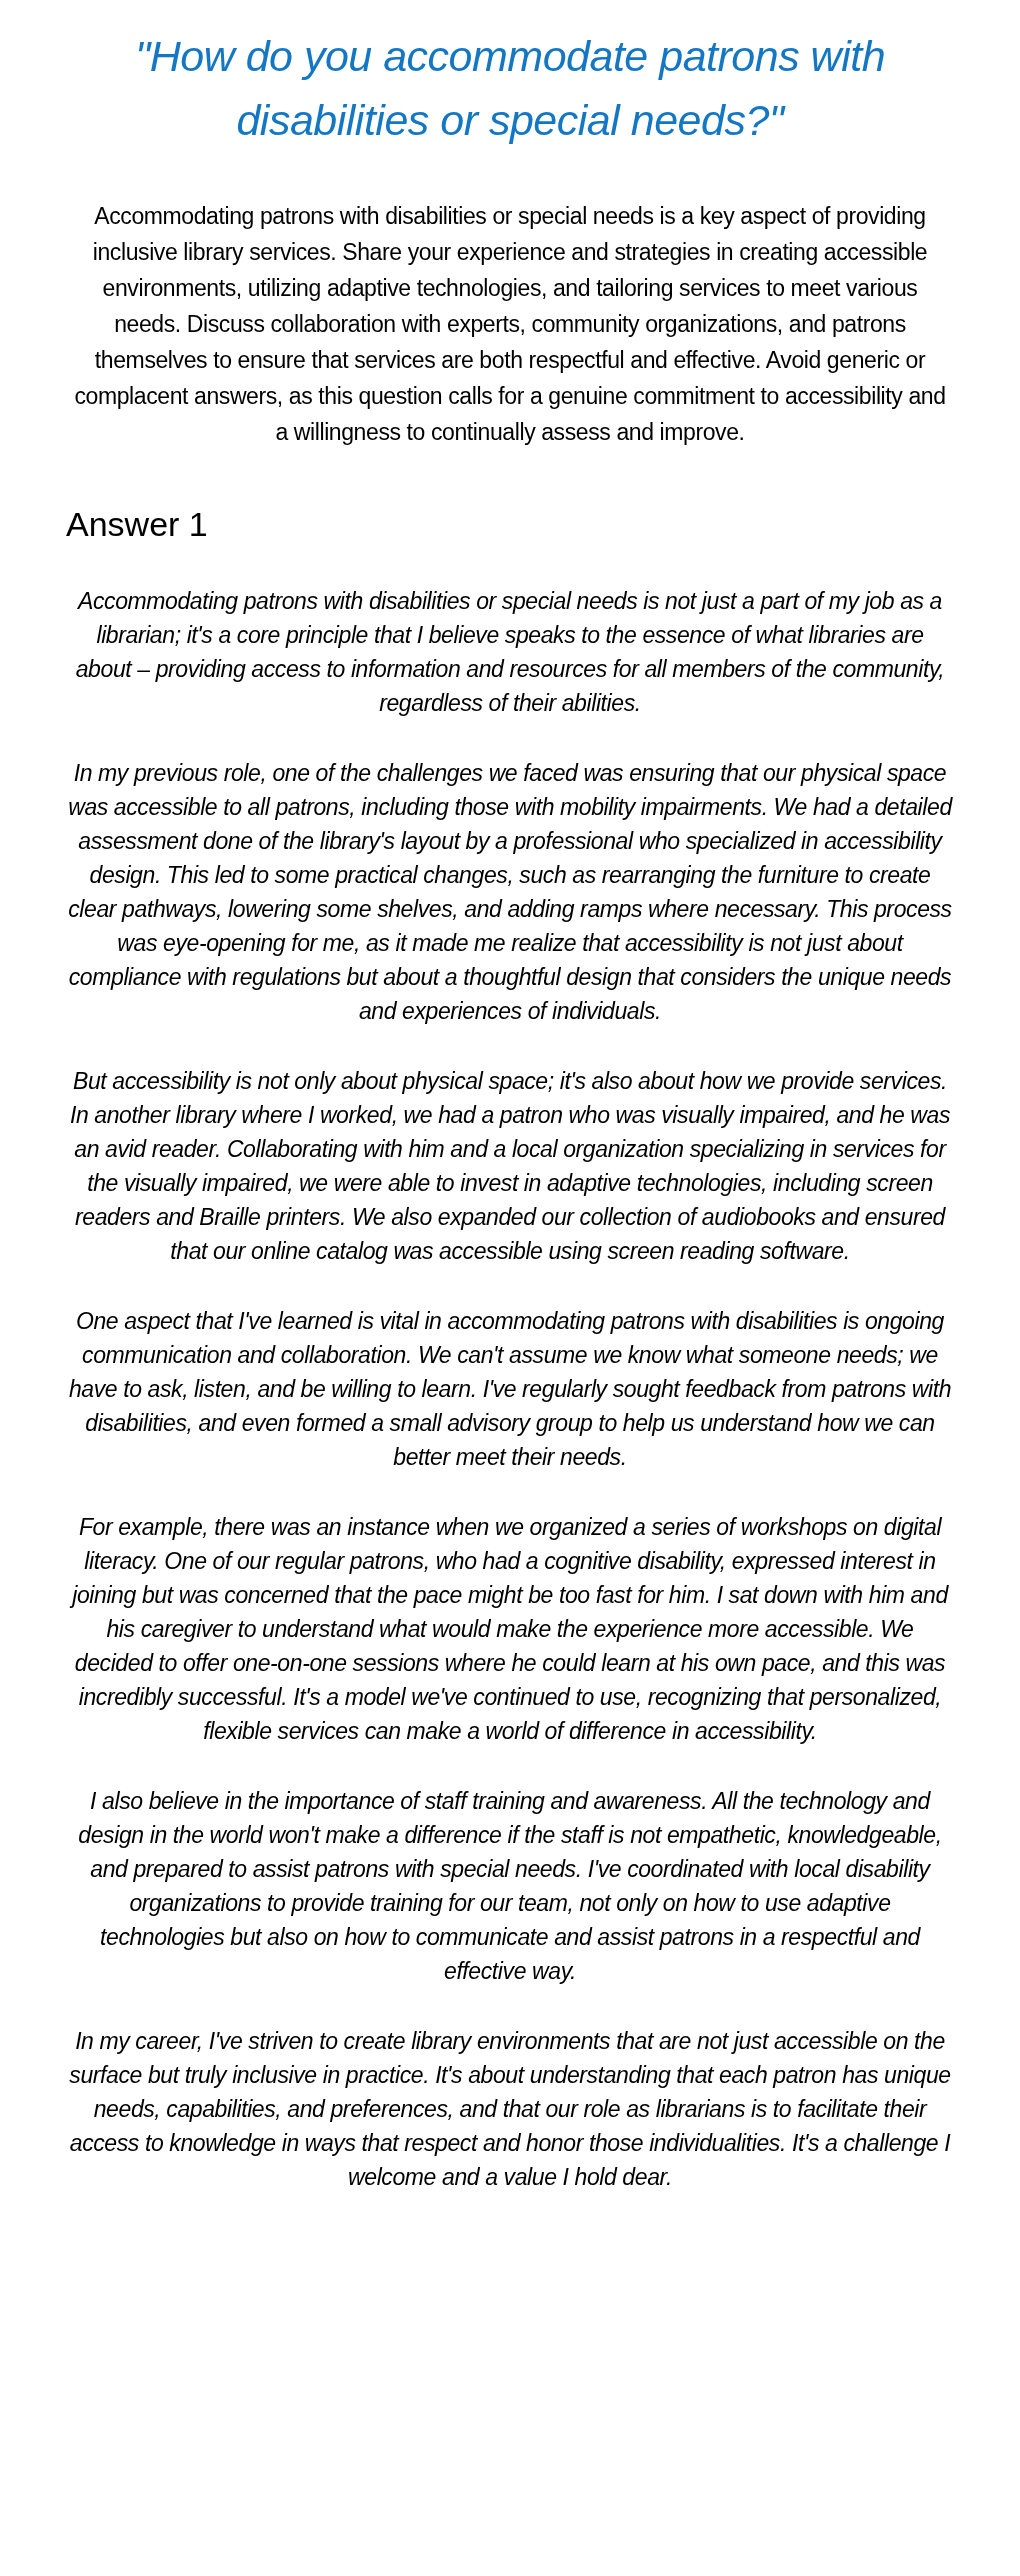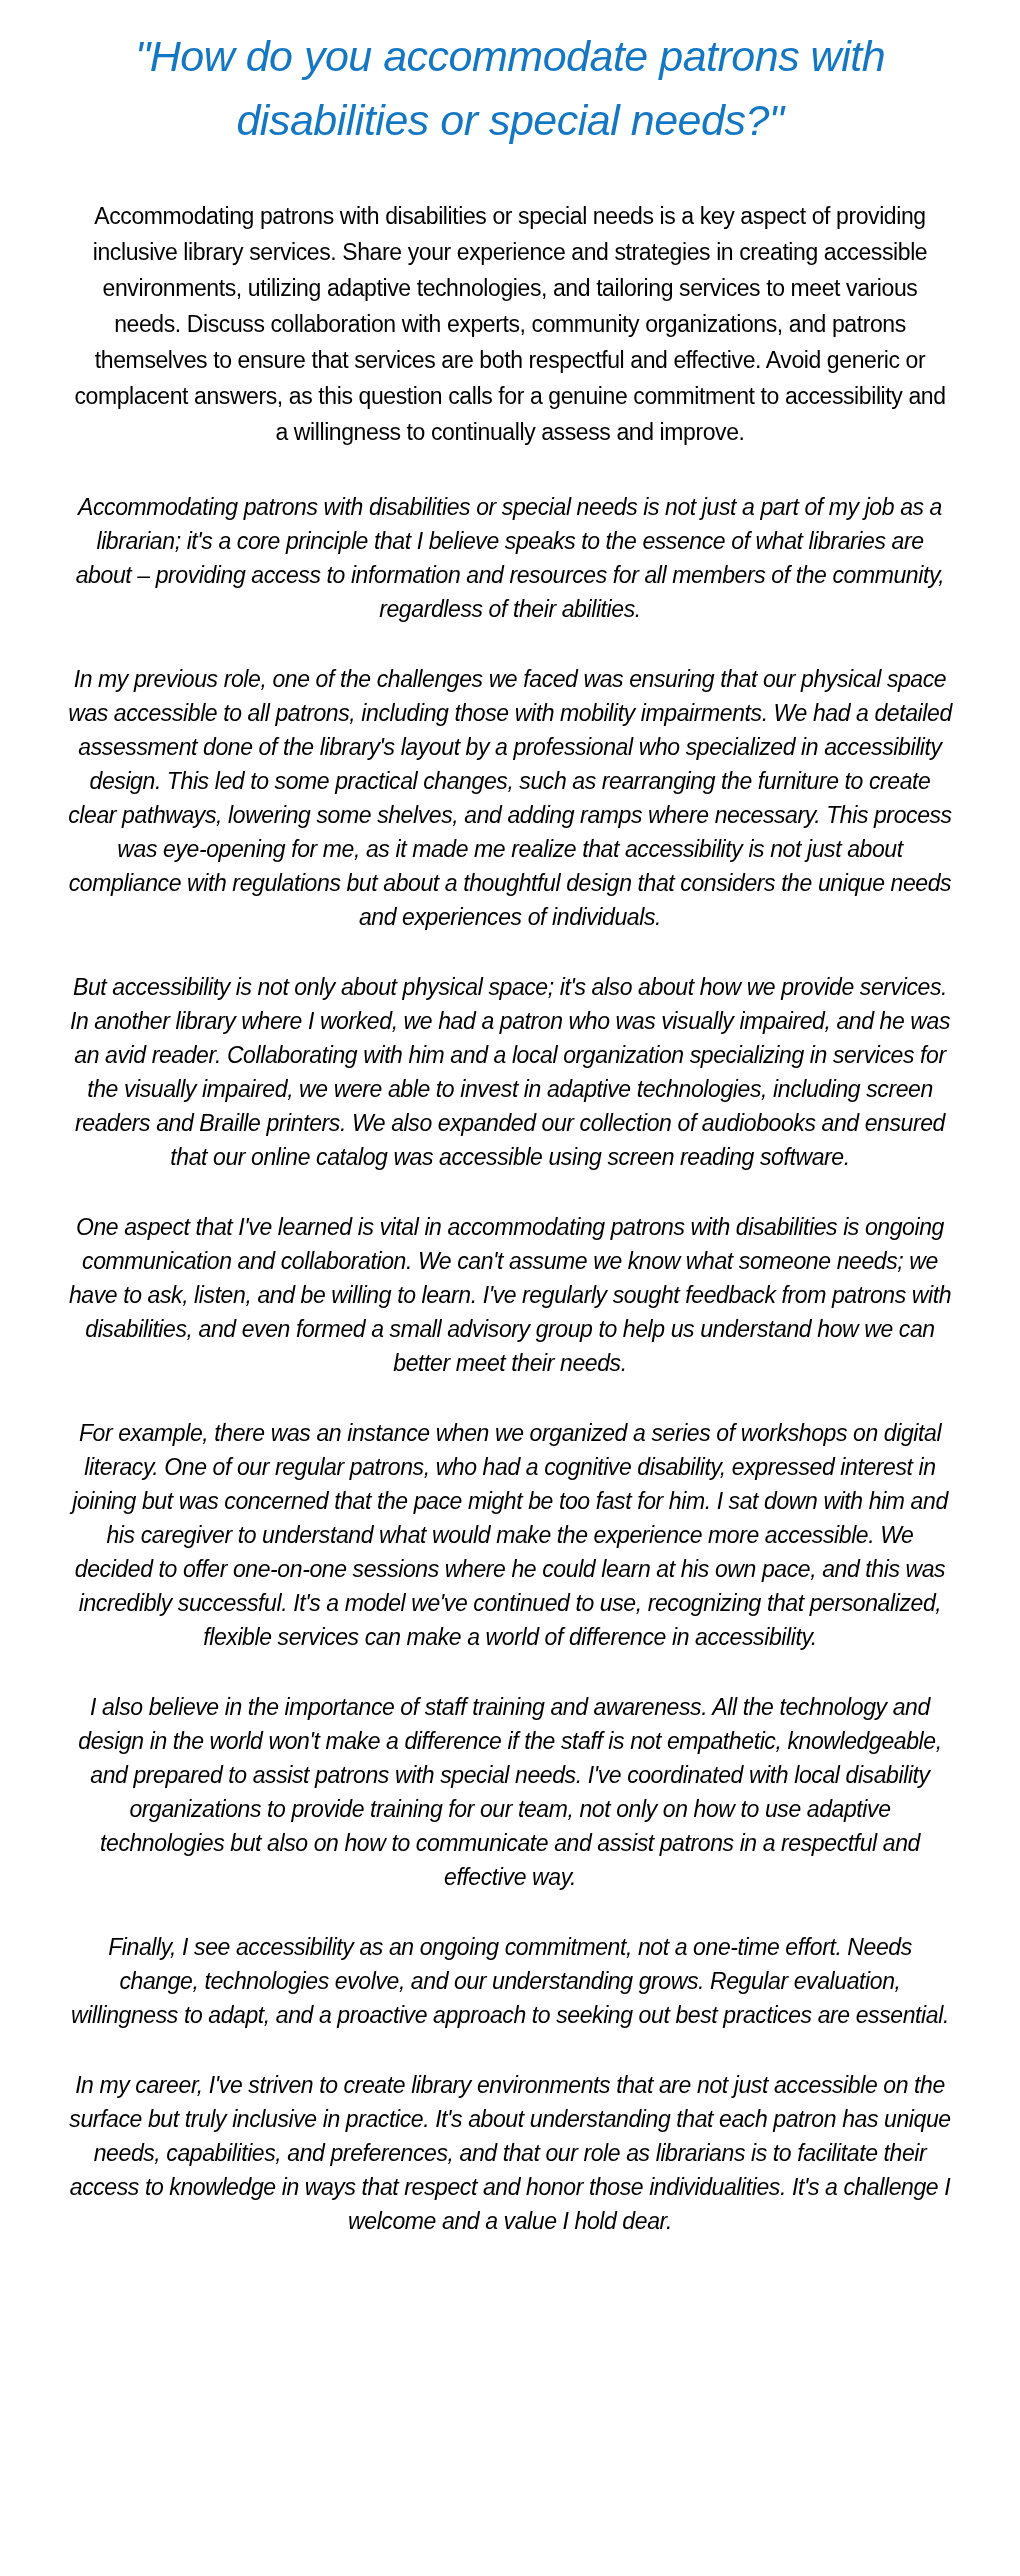--- a/index.html
+++ b/index.html
@@ -67,25 +67,25 @@
 </style>
 </head>
 <body>
 
 <div class="page">
 
   <h1 class="title">"How do you accommodate patrons with disabilities or special needs?"</h1>
 
   <p class="intro">Accommodating patrons with disabilities or special needs is a key aspect of providing inclusive library services. Share your experience and strategies in creating accessible environments, utilizing adaptive technologies, and tailoring services to meet various needs. Discuss collaboration with experts, community organizations, and patrons themselves to ensure that services are both respectful and effective. Avoid generic or complacent answers, as this question calls for a genuine commitment to accessibility and a willingness to continually assess and improve.</p>
 
+  <h2 class="answer-heading">Answer 1</h2>
 
   <div class="answer-body">
     <p>Accommodating patrons with disabilities or special needs is not just a part of my job as a librarian; it's a core principle that I believe speaks to the essence of what libraries are about – providing access to information and resources for all members of the community, regardless of their abilities.</p>
     <p>In my previous role, one of the challenges we faced was ensuring that our physical space was accessible to all patrons, including those with mobility impairments. We had a detailed assessment done of the library's layout by a professional who specialized in accessibility design. This led to some practical changes, such as rearranging the furniture to create clear pathways, lowering some shelves, and adding ramps where necessary. This process was eye-opening for me, as it made me realize that accessibility is not just about compliance with regulations but about a thoughtful design that considers the unique needs and experiences of individuals.</p>
     <p>But accessibility is not only about physical space; it's also about how we provide services. In another library where I worked, we had a patron who was visually impaired, and he was an avid reader. Collaborating with him and a local organization specializing in services for the visually impaired, we were able to invest in adaptive technologies, including screen readers and Braille printers. We also expanded our collection of audiobooks and ensured that our online catalog was accessible using screen reading software.</p>
     <p>One aspect that I've learned is vital in accommodating patrons with disabilities is ongoing communication and collaboration. We can't assume we know what someone needs; we have to ask, listen, and be willing to learn. I've regularly sought feedback from patrons with disabilities, and even formed a small advisory group to help us understand how we can better meet their needs.</p>
     <p>For example, there was an instance when we organized a series of workshops on digital literacy. One of our regular patrons, who had a cognitive disability, expressed interest in joining but was concerned that the pace might be too fast for him. I sat down with him and his caregiver to understand what would make the experience more accessible. We decided to offer one-on-one sessions where he could learn at his own pace, and this was incredibly successful. It's a model we've continued to use, recognizing that personalized, flexible services can make a world of difference in accessibility.</p>
     <p>I also believe in the importance of staff training and awareness. All the technology and design in the world won't make a difference if the staff is not empathetic, knowledgeable, and prepared to assist patrons with special needs. I've coordinated with local disability organizations to provide training for our team, not only on how to use adaptive technologies but also on how to communicate and assist patrons in a respectful and effective way.</p>
-    <p>Finally, I see accessibility as an ongoing commitment, not a one-time effort. Needs change, technologies evolve, and our understanding grows. Regular evaluation, willingness to adapt, and a proactive approach to seeking out best practices are essential.</p>
     <p>In my career, I've striven to create library environments that are not just accessible on the surface but truly inclusive in practice. It's about understanding that each patron has unique needs, capabilities, and preferences, and that our role as librarians is to facilitate their access to knowledge in ways that respect and honor those individualities. It's a challenge I welcome and a value I hold dear.</p>
   </div>
 
 </div>
 
 </body></html>

